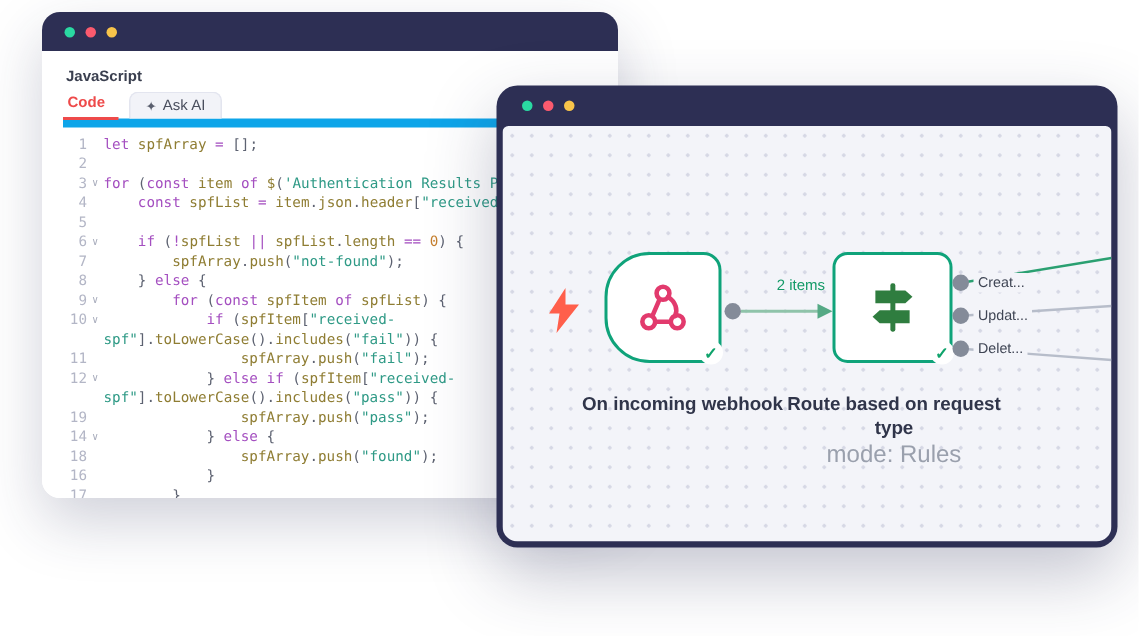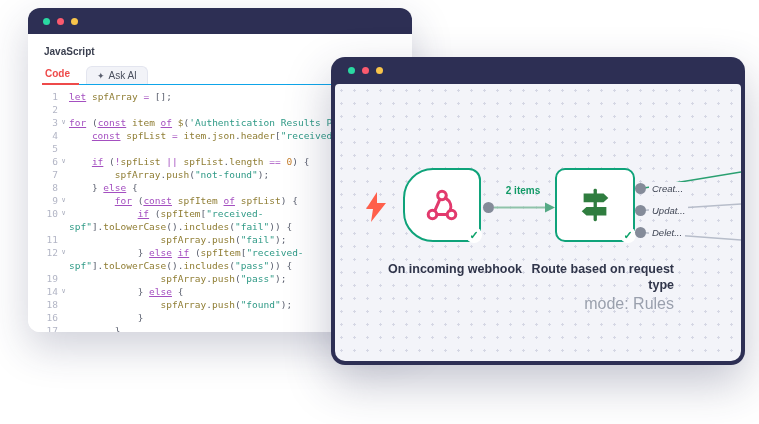--- a/index.html
+++ b/index.html
@@ -12,34 +12,34 @@
   
   .ed-window { position:absolute; left:28px; top:8px; width:384px; height:324px;
     border-radius:12px; box-shadow:0 16px 40px rgba(43,45,85,.22); }
   .win-header { height:26px; background:#2d2f54; border-radius:12px 12px 0 0;
     display:flex; align-items:center; gap:7px; padding-left:15px; }
   .win-dot { width:7px; height:7px; border-radius:50%; }
   .dot-teal { background:#2ad9a2; } .dot-red { background:#fb5a6e; } .dot-yellow { background:#f8c44a; }
   .ed-body { background:#ffffff; height:298px; border-radius:0 0 12px 12px;
     padding:12px 0 0 14px; overflow:hidden; }
   .lang-label { font-size:10px; color:#3a3f4f; margin:0 0 7px 2px; font-weight:600; }
-  .tab-row { display:flex; align-items:flex-end; border-bottom:1px solid #0ea5e9; height:21px; }
+  .tab-row { display:flex; align-items:flex-end; border-bottom:6px solid #0ea5e9; height:21px; }
   .tab-code { font-size:10px; color:#ee4a4a; font-weight:600; padding:3px 9px 4px 3px;
     border-bottom:2px solid #ee4a4a; margin-bottom:-1px; cursor:default; }
   .tab-ask { display:flex; align-items:center; gap:4px; font-size:10px; color:#4a4f5e;
     background:#f2f3f8; border:1px solid #e3e5ef; border-bottom:none;
     border-radius:6px 6px 0 0; padding:3px 10px; margin-left:7px; }
   .tab-ask .spark { font-size:9px; color:#5a5f6e; }
   .code-lines { margin-top:5px; }
   .code-row { display:flex; height:13px; line-height:13px;
     font-family:"DejaVu Sans Mono", monospace; font-size:9.5px; white-space:pre; }
   .ln { width:16px; text-align:right; color:#b3b6c6; flex:none; }
   .fold { width:11px; text-align:center; color:#a9adbd; font-size:7px; flex:none; }
   .ct { flex:none; }
-  .tk-kw { color:#a44fc0;text-decoration:underline; } .tk-id { color:#8f7d33; } .tk-str { color:#2f9a86; }
+  .tk-kw { color:#a44fc0; } .tk-id { color:#8f7d33; } .tk-str { color:#2f9a86; }
   .tk-num { color:#c57f2e; } .tk-op { color:#a44fc0; } .tk-pl { color:#5d6271; }
 
   
   .wf-window { position:absolute; left:331px; top:57px; width:414px; height:308px;
     background:#2d2f54; border-radius:14px; box-shadow:0 18px 46px rgba(43,45,85,.28); }
   .wf-header { height:27px; display:flex; align-items:center; gap:7px; padding-left:17px; }
   .wf-body { position:absolute; left:4px; right:4px; top:27px; bottom:4px;
     background-color:#f3f4f9;
     background-image:radial-gradient(circle, #d5d7e4 1px, transparent 1.3px);
     background-size:13px 13px;
@@ -56,31 +56,31 @@
   .check-badge { position:absolute; right:-3px; bottom:-3px; width:16px; height:16px;
     background:#ffffff; border-radius:50%; color:#0fa36b; font-size:11px; font-weight:bold;
     display:flex; align-items:center; justify-content:center; }
 
   .conn-dot { position:absolute; width:11px; height:11px; border-radius:50%; background:#848b99; }
   .dot-wh-out { left:148px; top:118px; }
   .dot-out-1 { left:300px; top:99px; }
   .dot-out-2 { left:300px; top:121px; }
   .dot-out-3 { left:300px; top:143px; }
 
-  .conn-label { position:absolute; left:161px; top:101px; width:54px; text-align:center;
-    font-size:10px; font-weight:700; color:#139a67; }
+  .conn-label { position:absolute; left:161px; top:101px; width:54px; text-align:right;
+    font-size:10px; font-weight:400; color:#139a67; }
 
   .out-label { position:absolute; left:314px; height:13px; line-height:13px;
-    font-size:9.5px; color:#3f4554; background:#f3f4f9; padding:0 3px; border-radius:2px;font-style:italic; }
+    font-size:9.5px; color:#3f4554; background:#f3f4f9; padding:0 3px; border-radius:2px; }
   .out-label-1 { top:98px; } .out-label-2 { top:120px; } .out-label-3 { top:142px; }
 
   .node-title { position:absolute; top:177px; text-align:right; font-size:12.5px;
     font-weight:700; color:#30354a; line-height:16px; }
   .title-webhook { left:27px; width:160px; }
-  .title-switch-wrap { position:absolute; left:183px; top:177px; width:156px; text-align:right; }
+  .title-switch-wrap { position:absolute; left:183px; top:177px; width:156px; text-align:center; }
   .title-switch { font-size:12.5px; font-weight:700; color:#30354a; line-height:16px; }
   .node-subtitle { margin-top:2px; font-size:16px; color:#9aa0ad; }
 </style>
 </head>
 <body>
 
 <div class="ed-window">
   <div class="win-header">
     <span class="win-dot dot-teal"></span>
     <span class="win-dot dot-red"></span>

